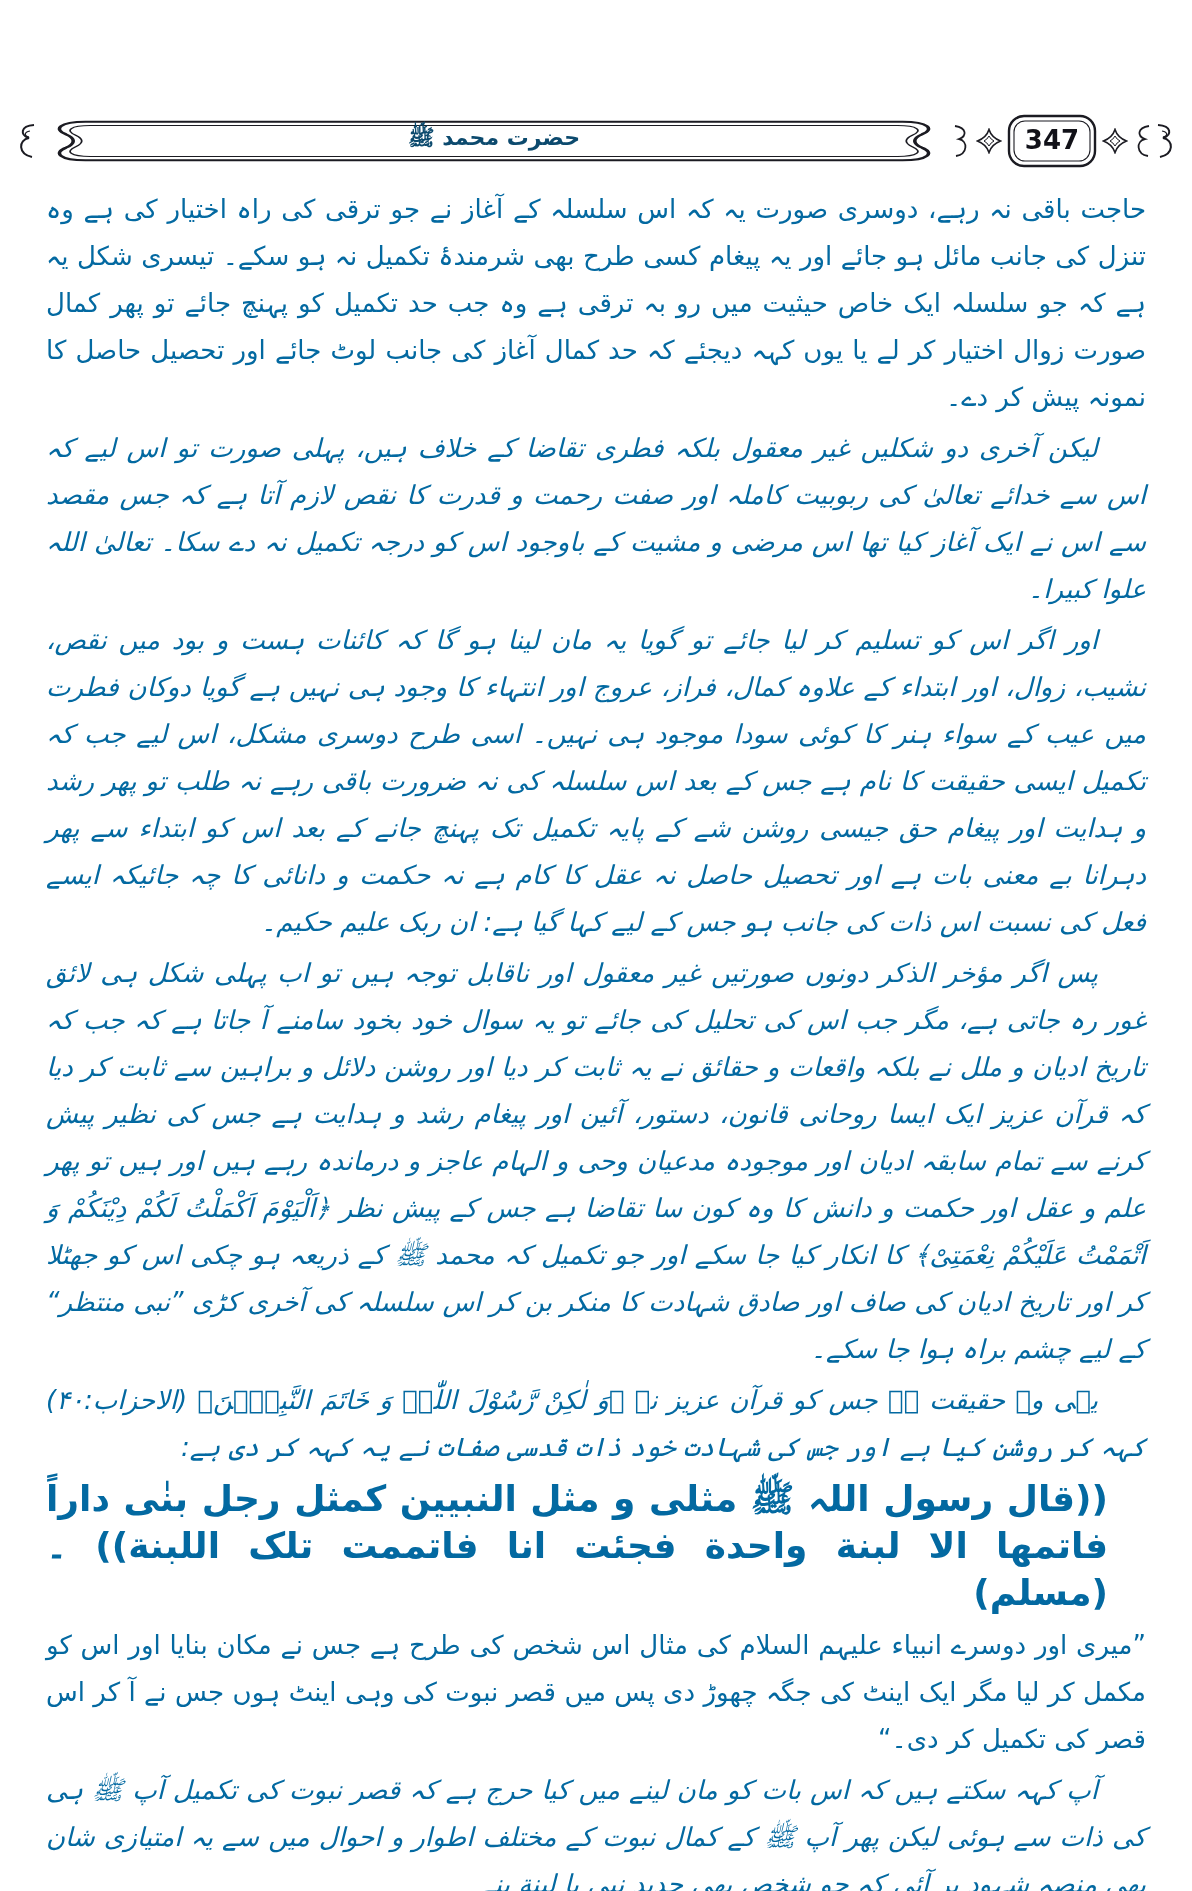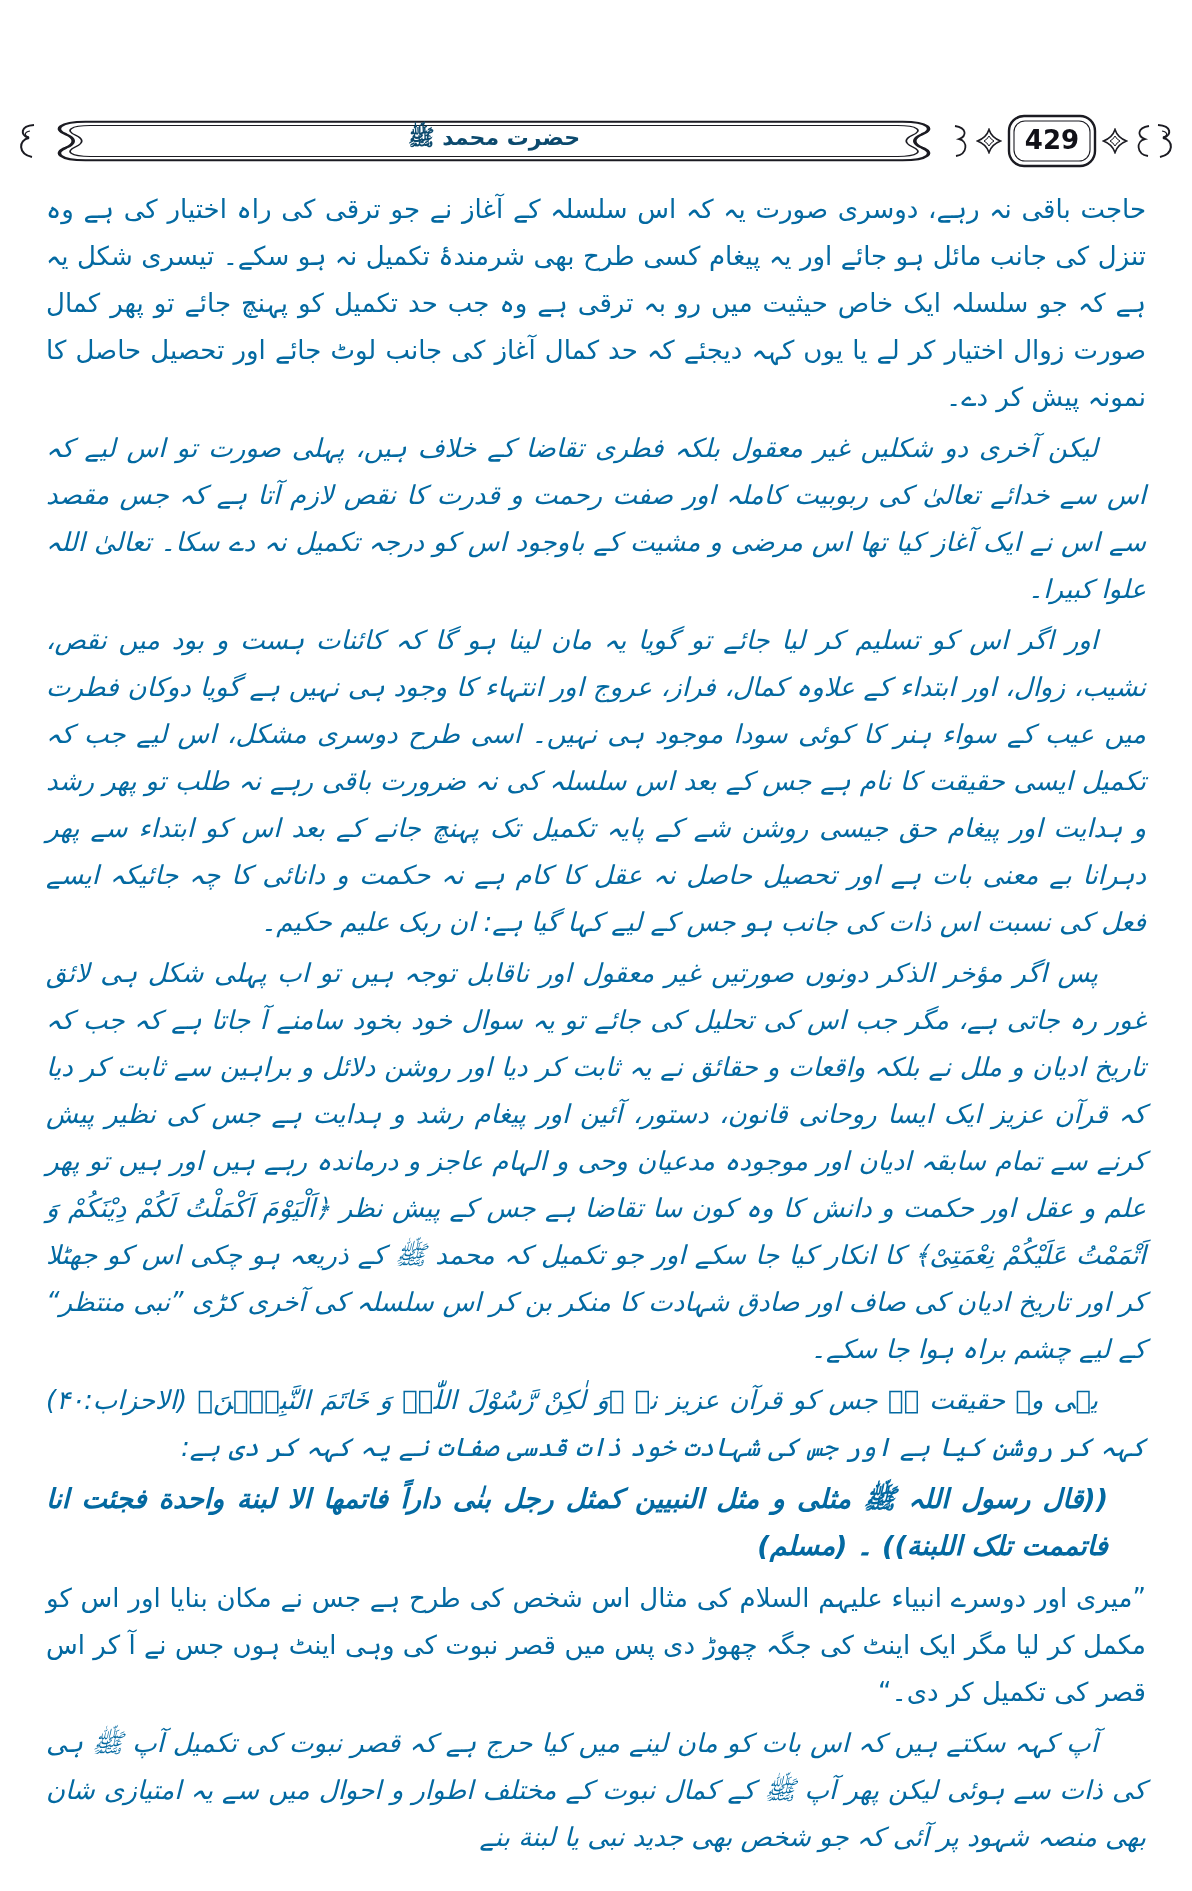--- a/index.html
+++ b/index.html
@@ -55,25 +55,24 @@
     position:absolute; top:186px; right:46px; left:46px;
     text-align:justify;
     font-size:26px;
     line-height:47px;
     color:#0369a1;
   }
   .body-text p { margin:0 0 4px 0; }
   .p-indent { text-indent:48px;font-style:italic; }
   .p-hadith {
     font-weight:bold;
-    font-size:27px;
+    font-size:36px;
     padding-right:38px;
     margin-top:4px !important;
     margin-bottom:6px !important;
-    font-style:italic;
   }
   .p-translation { margin-top:2px !important; }
 </style>
 </head>
 <body>
 
 <div class="page">
 
   <div class="header">
 
@@ -96,21 +95,21 @@
         <path d="M13 1.5 Q15.5 9.5 24.5 13 Q15.5 16.5 13 24.5 Q10.5 16.5 1.5 13 Q10.5 9.5 13 1.5 Z" stroke="#1b1b22" stroke-width="1.6" fill="none"></path>
         <path d="M13 8 Q14.8 11.5 18 13 Q14.8 14.5 13 18 Q11.2 14.5 8 13 Q11.2 11.5 13 8 Z" stroke="#1b1b22" stroke-width="1" fill="none"></path>
       </svg>
     </span>
 
     <div class="pagenum">
       <svg viewBox="0 0 92 56" preserveAspectRatio="none">
         <rect x="3" y="3" width="86" height="50" rx="15" stroke="#1b1b22" stroke-width="2.4" fill="none"></rect>
         <rect x="8" y="8" width="76" height="40" rx="11" stroke="#1b1b22" stroke-width="1.1" fill="none"></rect>
       </svg>
-      <span class="n-label">429</span>
+      <span class="n-label">347</span>
     </div>
 
     <span class="ornament">
       <svg width="26" height="26" viewBox="0 0 26 26" fill="none">
         <path d="M13 1.5 Q15.5 9.5 24.5 13 Q15.5 16.5 13 24.5 Q10.5 16.5 1.5 13 Q10.5 9.5 13 1.5 Z" stroke="#1b1b22" stroke-width="1.6" fill="none"></path>
         <path d="M13 8 Q14.8 11.5 18 13 Q14.8 14.5 13 18 Q11.2 14.5 8 13 Q11.2 11.5 13 8 Z" stroke="#1b1b22" stroke-width="1" fill="none"></path>
       </svg>
     </span>
 
     <span class="ornament">

